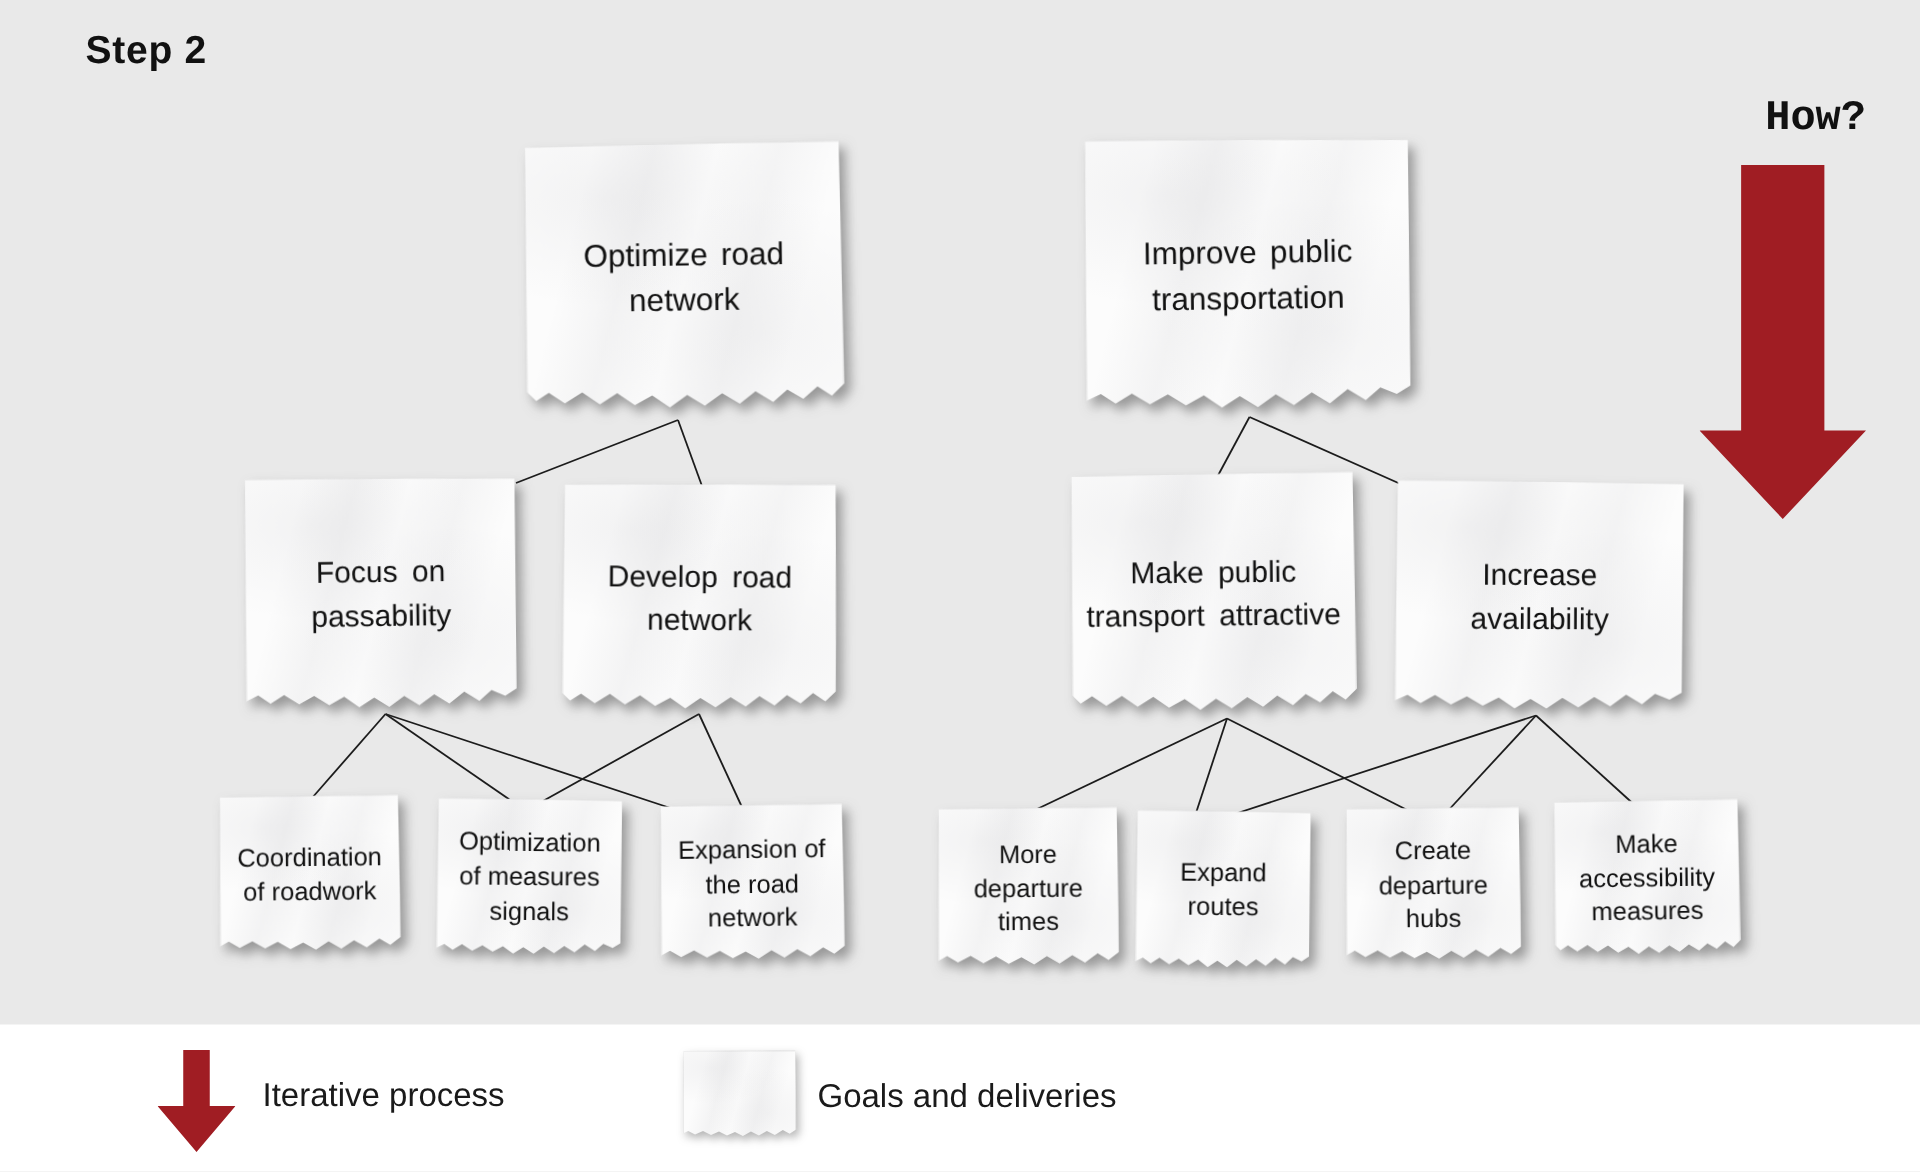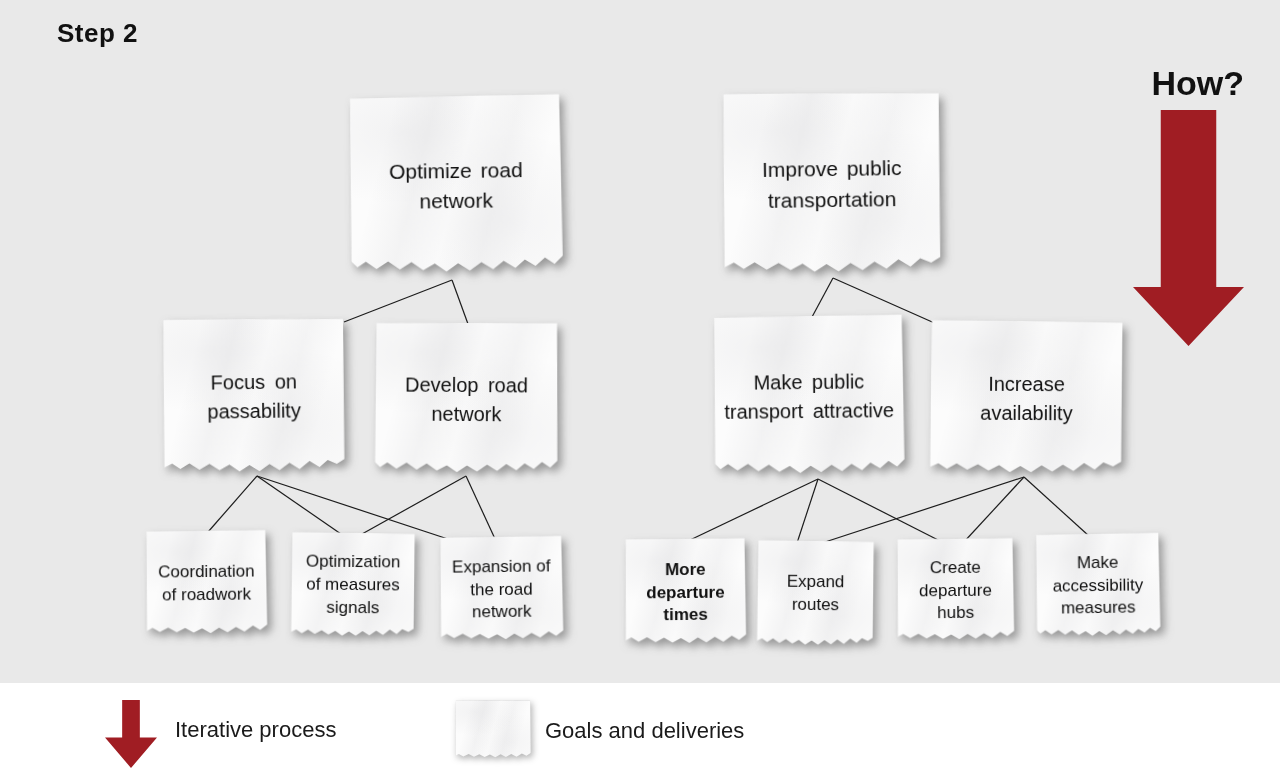--- a/index.html
+++ b/index.html
@@ -15,21 +15,21 @@
   }
   .connectors{position:absolute;left:0;top:0;z-index:1;}
   .connectors line{stroke:#1c1c1c;stroke-width:1.2;}
 
   .step-title{
     position:absolute;left:57px;top:18px;z-index:2;
     font-size:26px;font-weight:bold;letter-spacing:0.5px;
   }
   .how-title{
     position:absolute;left:1133px;top:64px;width:111px;z-index:2;
-    font-size:34px;font-weight:bold;text-align:right;
+    font-size:28px;font-weight:bold;text-align:right;font-family:Liberation Mono, monospace;
   }
 
   .note{position:absolute;z-index:2;filter:drop-shadow(4px 5px 4px rgba(70,70,70,0.5));}
   .note-inner{
     width:100%;height:100%;box-sizing:border-box;
     display:flex;align-items:center;justify-content:center;
     text-align:center;padding:8px 10px;
     background:
       radial-gradient(120% 80% at 25% 20%, rgba(115,115,125,0.07), transparent 50%),
       radial-gradient(100% 90% at 75% 70%, rgba(115,115,125,0.06), transparent 55%),
@@ -145,21 +145,21 @@
     <span class="note-text">Make public transport attractive</span>
   </div>
 </div>
 
 <div class="note note-mid" style="left:930px;top:320px;width:193px;height:157px;transform:rotate(0.3deg);">
   <div class="note-inner torn-b">
     <span class="note-text">Increase availability</span>
   </div>
 </div>
 
-<div class="note note-leaf" style="left:625px;top:538px;width:121px;height:110px;transform:rotate(-0.4deg);font-weight:bold;">
+<div class="note note-leaf" style="left:625px;top:538px;width:121px;height:110px;transform:rotate(-0.4deg);">
   <div class="note-inner torn-c">
     <span class="note-text">More departure times</span>
   </div>
 </div>
 
 <div class="note note-leaf" style="left:757px;top:540px;width:117px;height:108px;transform:rotate(0.5deg);">
   <div class="note-inner torn-b">
     <span class="note-text">Expand routes</span>
   </div>
 </div>

